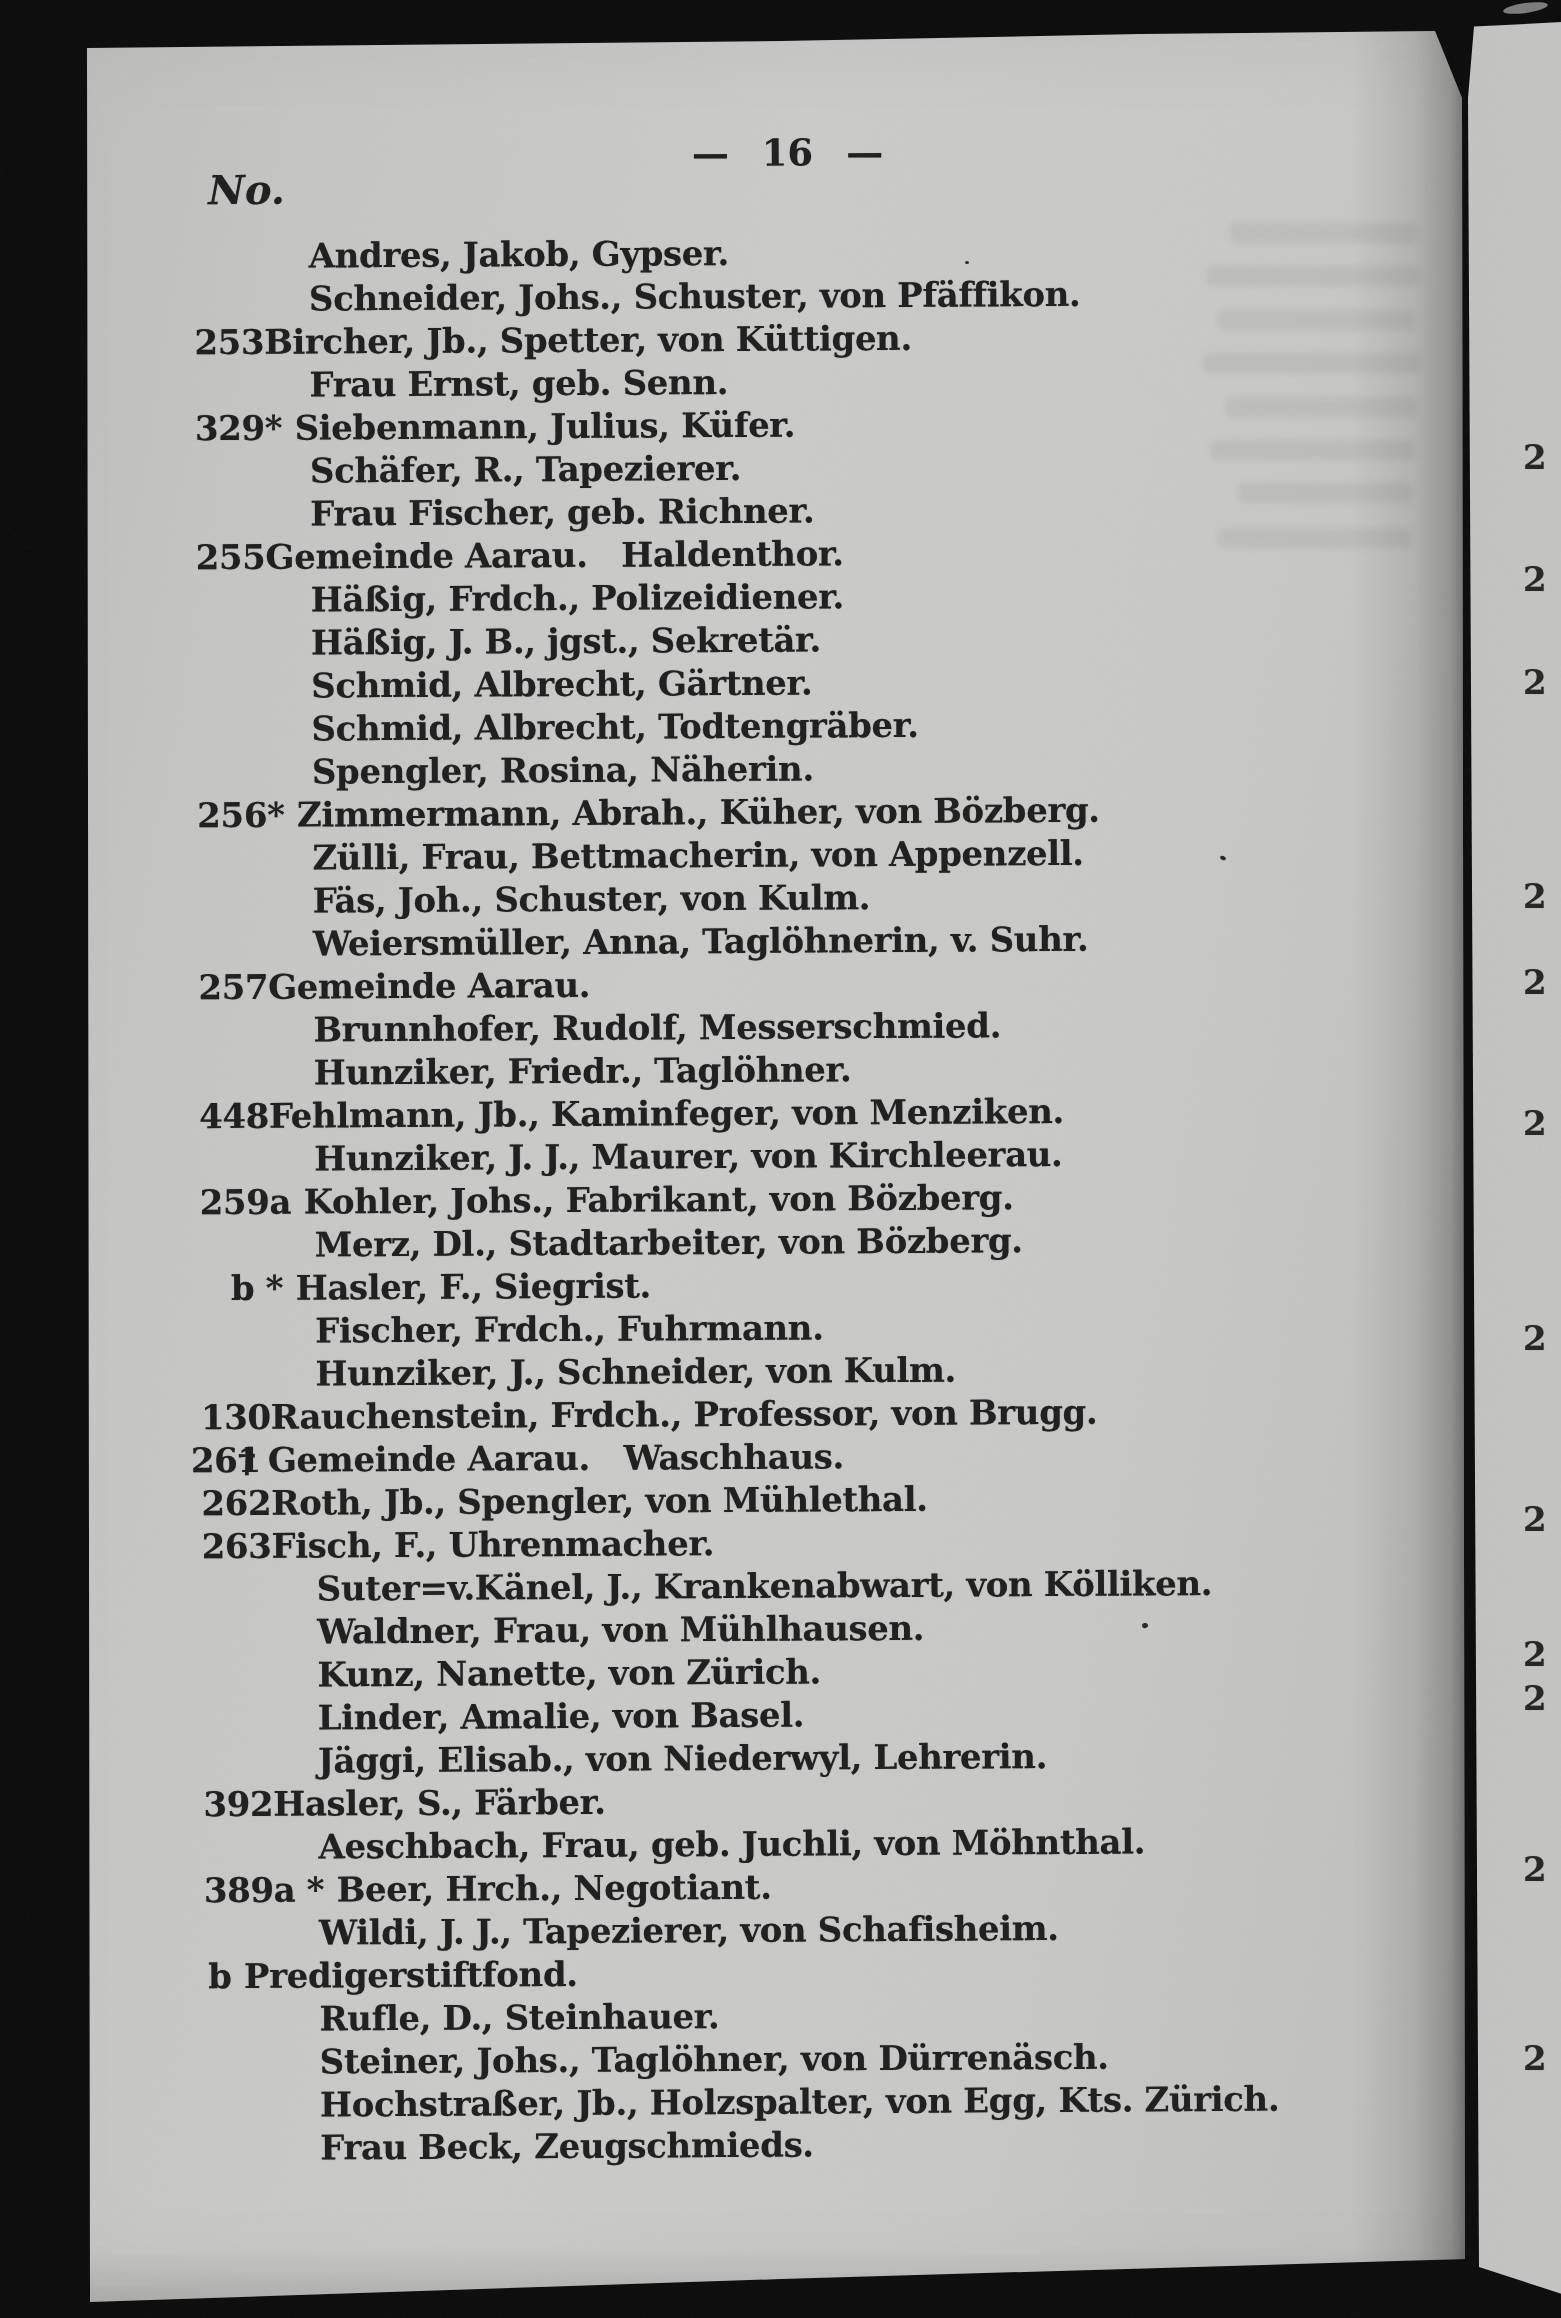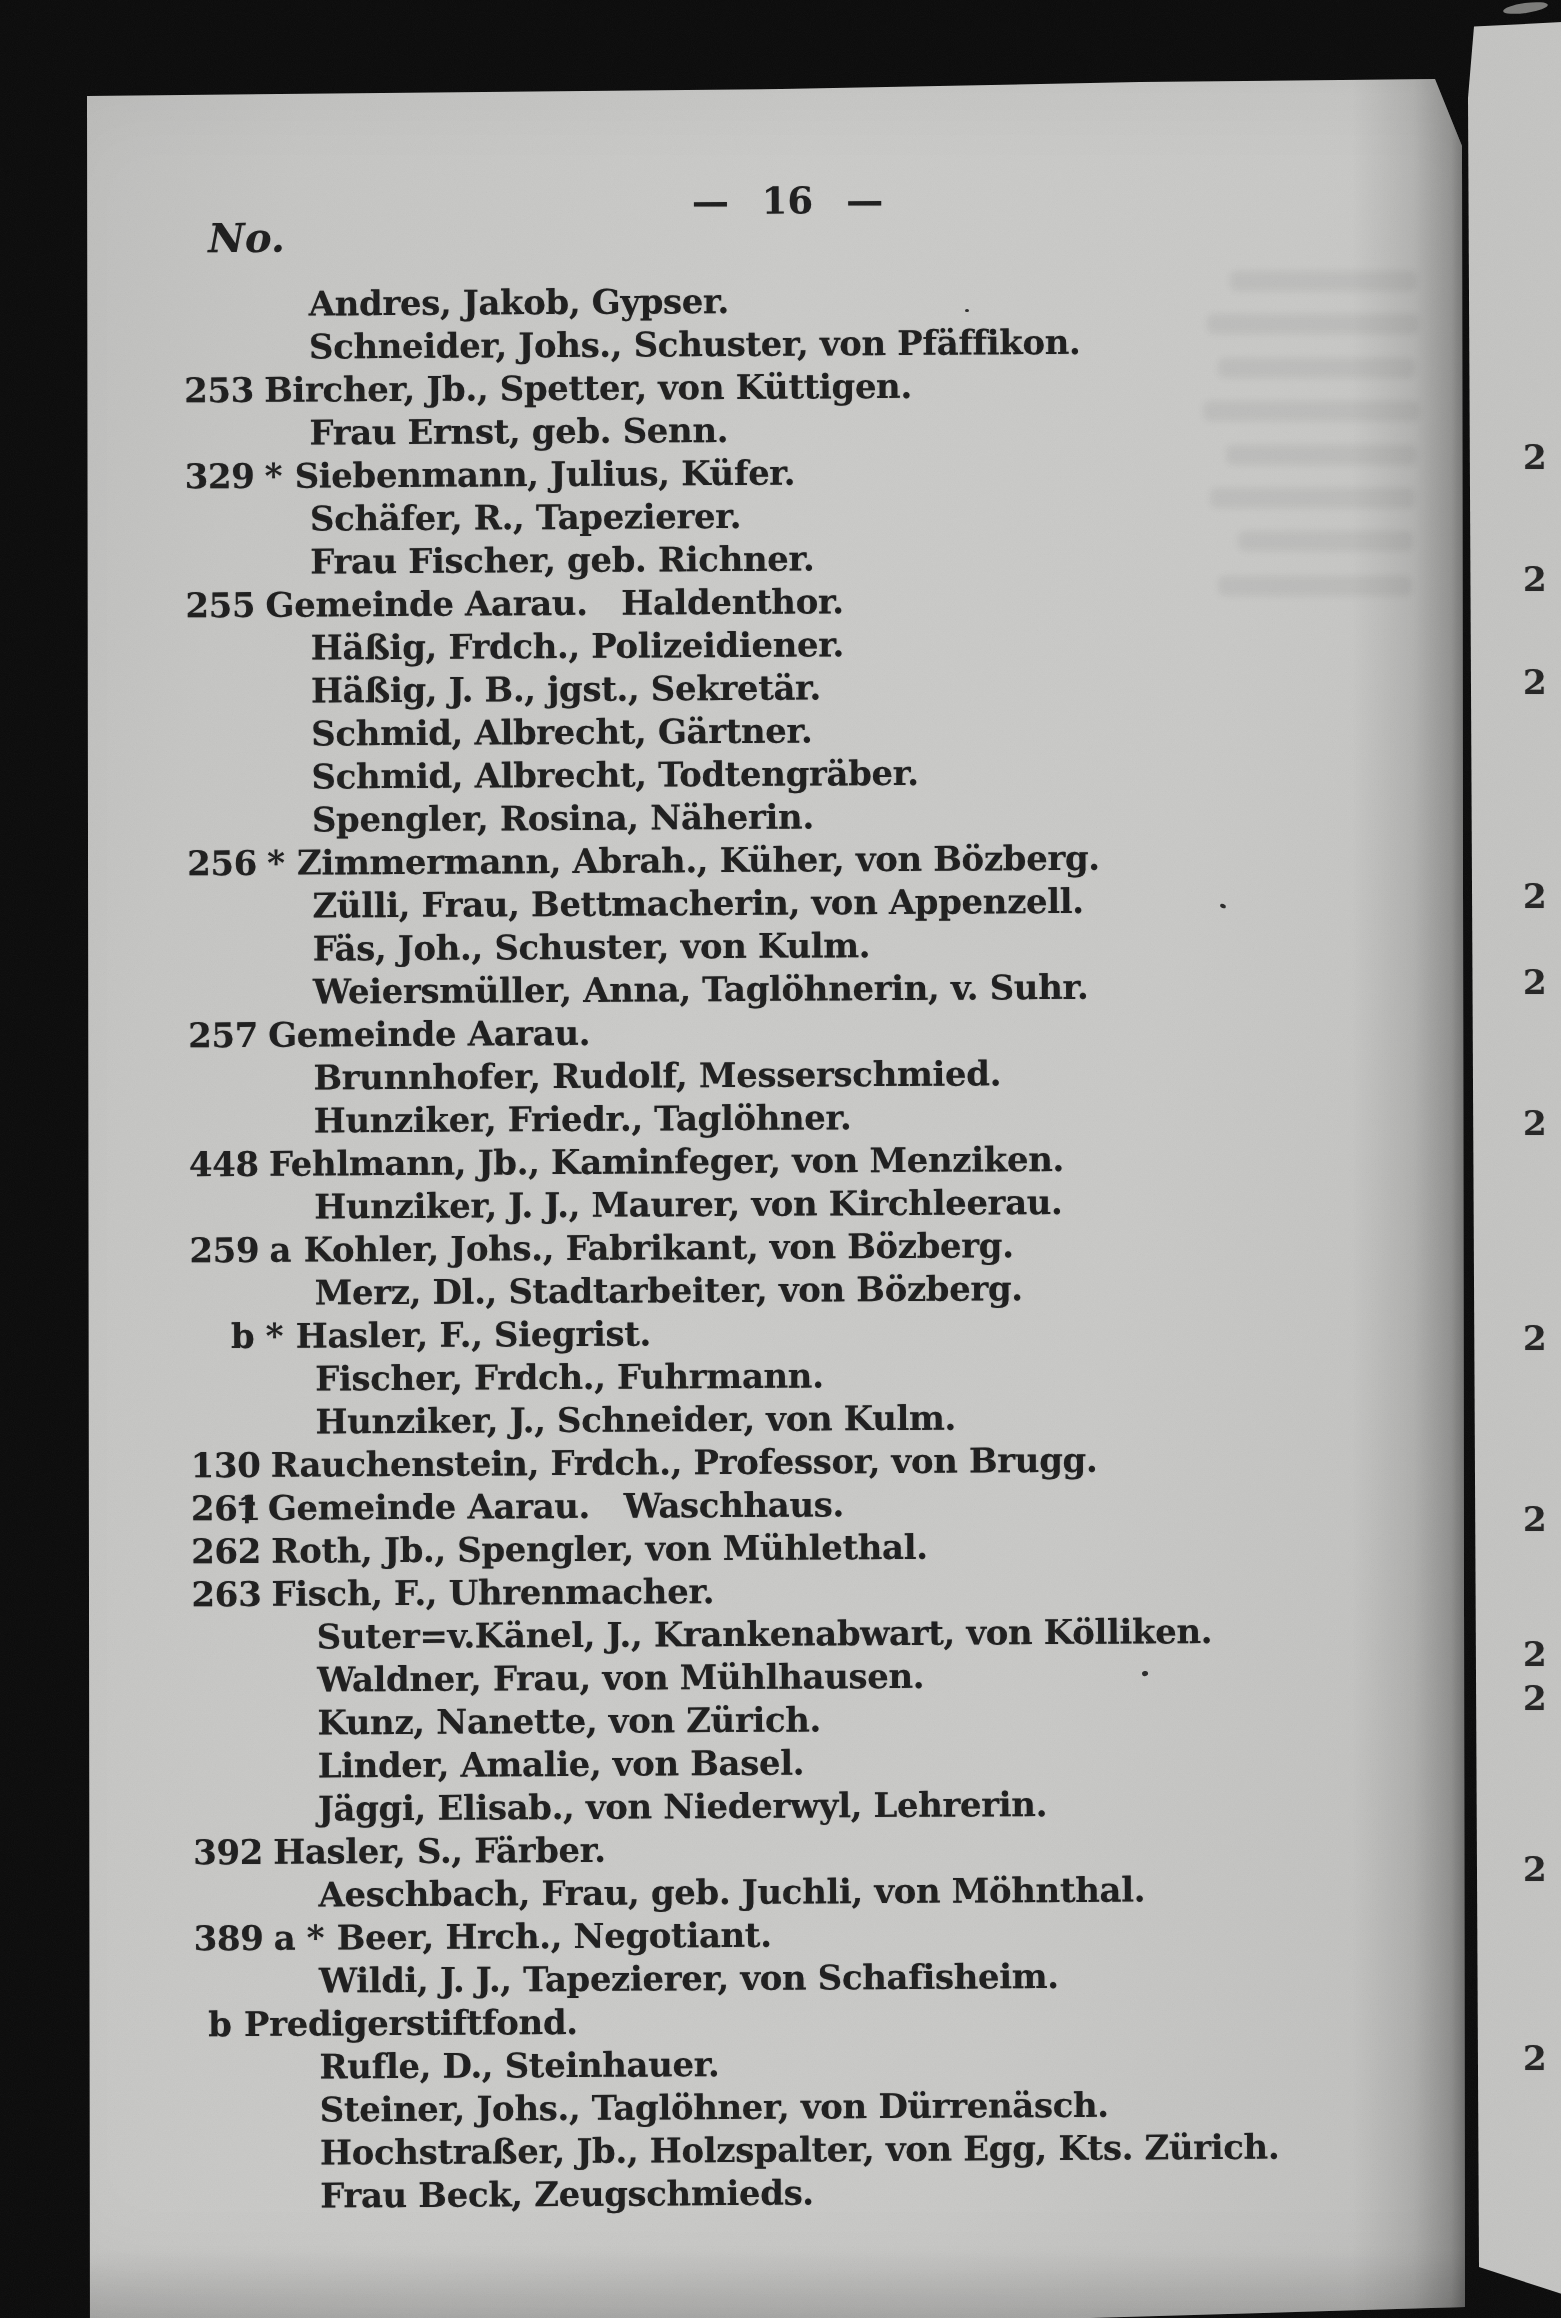--- a/index.html
+++ b/index.html
@@ -7,21 +7,20 @@
     width:1562px;height:2319px;position:relative;overflow:hidden;
     background:#0a0a0a;
     font-family:"DejaVu Serif", serif;
   }
   
   #book-page{
     position:absolute;inset:0;
     background:linear-gradient(100deg,#bcbcba 0%,#c6c6c4 16%,#cbcbc9 42%,#c9c9c7 68%,#c1c1bf 90%,#b6b6b4 100%);
     clip-path:polygon(87px 48px,781px 41px,1140px 34px,1435px 31px,1462px 98px,1465px 2259px,781px 2279px,90px 2302px);
     box-shadow:inset 0 0 125px rgba(0,0,0,0.10);
-    margin-top:48px;
   }
   #gutter-shadow{
     position:absolute;top:0;bottom:0;left:1351px;width:114px;
     background:linear-gradient(to right,rgba(0,0,0,0) 0%,rgba(0,0,0,0.10) 55%,rgba(0,0,0,0.26) 88%,rgba(0,0,0,0.42) 100%);
   }
   #page-bottom-shade{
     position:absolute;left:0;right:0;bottom:0;height:70px;
     background:linear-gradient(to bottom,rgba(0,0,0,0) 0%,rgba(0,0,0,0.14) 100%);
   }
   
@@ -53,21 +52,21 @@
     font-size:40px;font-style:italic;font-weight:700;
     text-shadow:0 0 0.8px rgba(20,20,20,.35);
   }
   #entries{position:absolute;top:235px;left:0;width:1484px;}
   .row{
     white-space:nowrap;height:43px;line-height:43px;
     padding-left:184px;
     font-size:34px;font-weight:700;letter-spacing:-0.4px;
     text-shadow:0 0 0.9px rgba(25,25,25,.45);
   }
-  .row .no{display:inline-block;}
+  .row .no{display:inline-block;text-align:right;}
   .row .mark{display:inline-block;}
   .row .mark:not(:empty){margin-right:12.5px;}
   .row.person .no{width:125px;}
   .row.entry .no,.row.entry-star .no,.row.entry-a .no,.row.entry-a-star .no{width:80px;}
   .row.entry-dagger .no{width:47px;}
   .row.sub-b-star .no{width:41px;}
   .row.sub-b .no{width:14px;}
   
   .smudge{
     position:absolute;height:20px;border-radius:7.8px;

